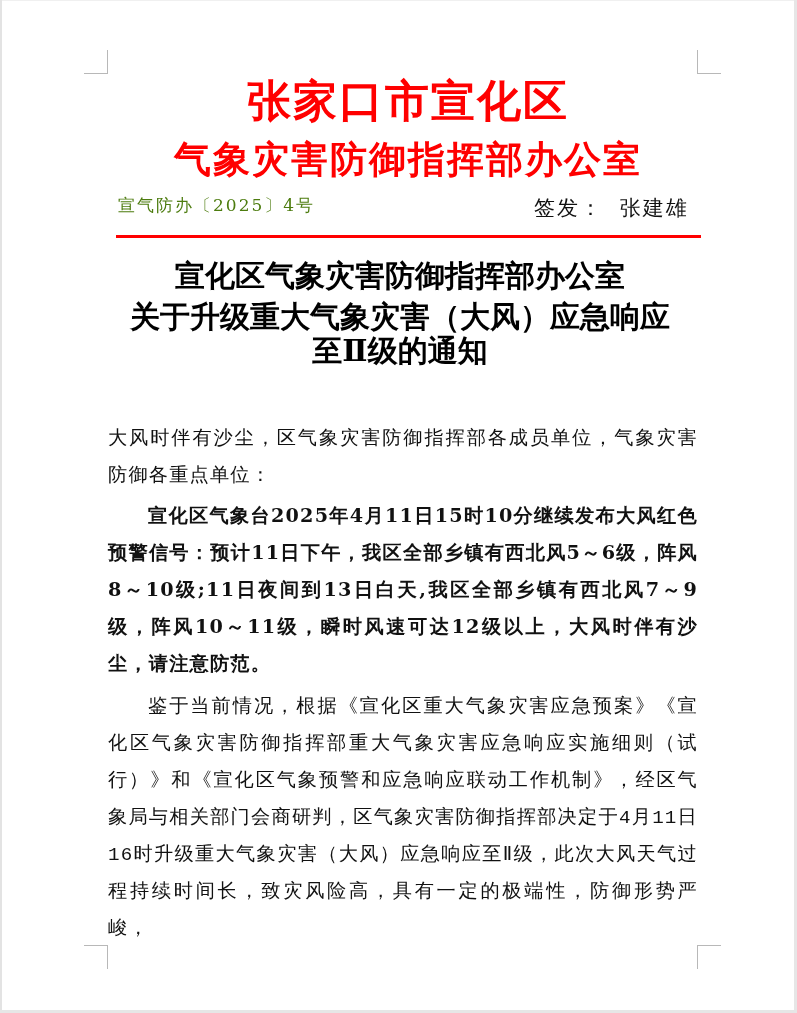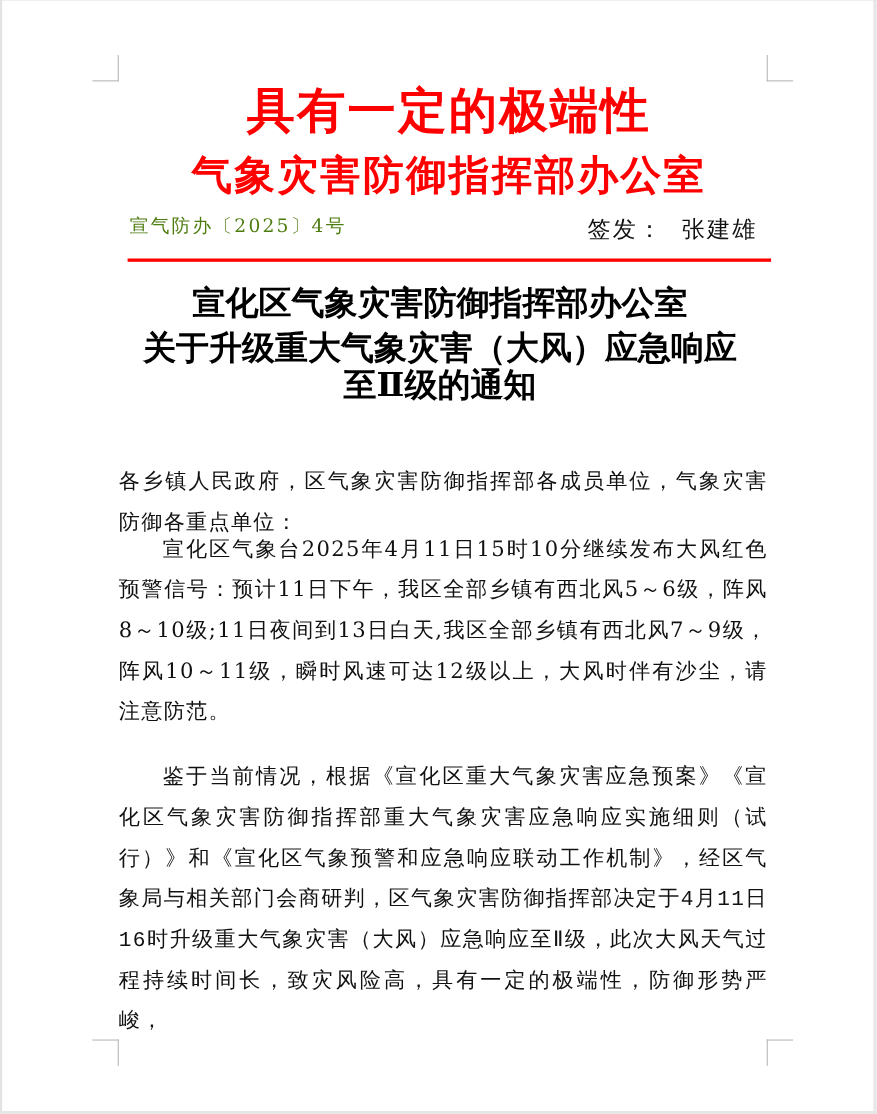--- a/index.html
+++ b/index.html
@@ -41,52 +41,52 @@
   .title.t3 { top:331px; }
 
   .body-text {
     position:absolute; left:108px; width:590px;
     font-size:19.2px; line-height:37px; color:#111;
     text-align:justify; text-align-last:left; letter-spacing:1.2px;
   }
   .para { margin:0; }
   .para.indent { text-indent:40px; }
   .p1 { top:419px; }
-  .p2 { top:480px; }
+  .p2 { top:497px;font-weight:bold; }
   .p3 { top:689px;font-family:Liberation Mono, monospace; }
 </style>
 </head>
 <body>
 
 <div class="top-edge"></div>
 <div class="left-edge"></div>
 <div class="right-edge"></div>
 <div class="bottom-edge"></div>
 
 <div class="corner tl"></div>
 <div class="corner tr"></div>
 <div class="corner bl"></div>
 <div class="corner br"></div>
 
-<div class="masthead l1">具有一定的极端性</div>
+<div class="masthead l1">张家口市宣化区</div>
 <div class="masthead l2">气象灾害防御指挥部办公室</div>
 
 <div class="docno">宣气防办〔2025〕4号</div>
 <div class="signer">
   <span>签发：</span>
   <span style="margin-left:8px;">张建雄</span>
 </div>
 
 <div class="red-rule"></div>
 
 <div class="title t1">宣化区气象灾害防御指挥部办公室</div>
 <div class="title t2">关于升级重大气象灾害（大风）应急响应</div>
 <div class="title t3">至Ⅱ级的通知</div>
 
 <div class="body-text p1">
-  <p class="para">各乡镇人民政府，区气象灾害防御指挥部各成员单位，气象灾害防御各重点单位：</p>
+  <p class="para">大风时伴有沙尘，区气象灾害防御指挥部各成员单位，气象灾害防御各重点单位：</p>
 </div>
 <div class="body-text p2">
   <p class="para indent">宣化区气象台2025年4月11日15时10分继续发布大风红色预警信号：预计11日下午，我区全部乡镇有西北风5～6级，阵风8～10级;11日夜间到13日白天,我区全部乡镇有西北风7～9级，阵风10～11级，瞬时风速可达12级以上，大风时伴有沙尘，请注意防范。</p>
 </div>
 <div class="body-text p3">
   <p class="para indent">鉴于当前情况，根据《宣化区重大气象灾害应急预案》《宣化区气象灾害防御指挥部重大气象灾害应急响应实施细则（试行）》和《宣化区气象预警和应急响应联动工作机制》，经区气象局与相关部门会商研判，区气象灾害防御指挥部决定于4月11日16时升级重大气象灾害（大风）应急响应至Ⅱ级，此次大风天气过程持续时间长，致灾风险高，具有一定的极端性，防御形势严峻，</p>
 </div>
 
 </body></html>

